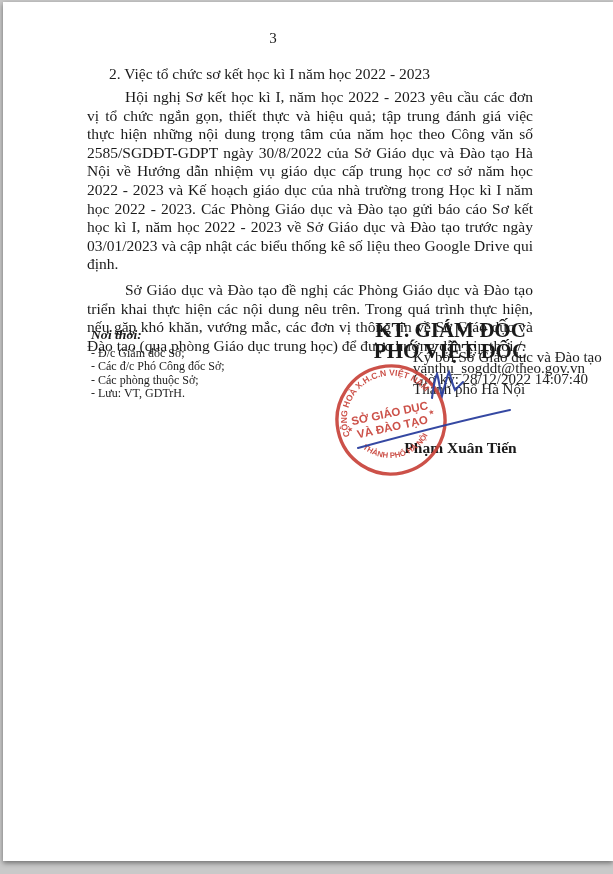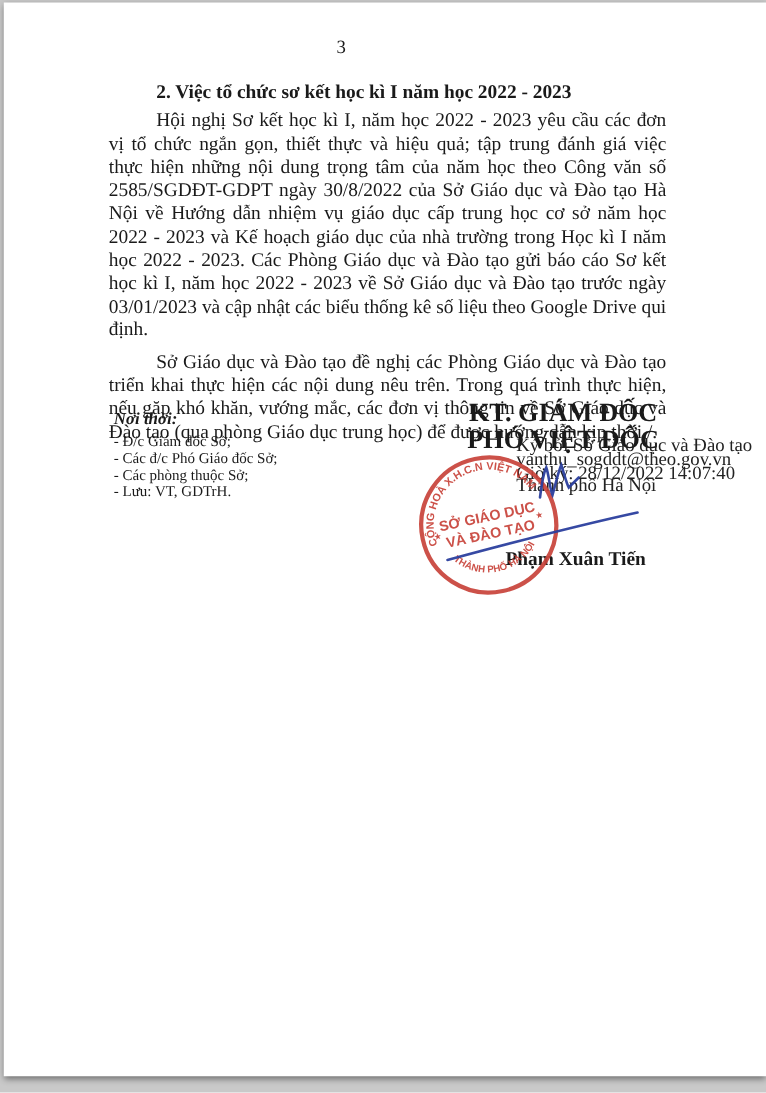--- a/index.html
+++ b/index.html
@@ -20,21 +20,21 @@
   }
   .page-number {
     position:absolute; top:28px; left:0; width:540px;
     text-align:center; font-size:15px;
   }
   .content {
     position:absolute; left:84px; top:62px; width:446px;
     font-size:15.5px; line-height:18.6px;
   }
   .heading {
-    font-weight:bold; margin-left:38px; font-size:15.5px;
+    font-weight:normal; margin-left:22px; font-size:15.5px;
     line-height:20px; margin-bottom:4px;
   }
   .para {
     text-align:justify; text-indent:38px;
   }
   .para + .para { margin-top:7px; }
 
   .recipients {
     position:absolute; left:88px; top:326px;
     font-size:12px; line-height:13.5px;
@@ -81,21 +81,21 @@
 
   <div class="content">
     <div class="heading">2. Việc tổ chức sơ kết học kì I năm học 2022 - 2023</div>
     <p class="para">Hội nghị Sơ kết học kì I, năm học 2022 - 2023 yêu cầu các đơn vị tổ chức ngắn gọn, thiết thực và hiệu quả; tập trung đánh giá việc thực hiện những nội dung trọng tâm của năm học theo Công văn số 2585/SGDĐT-GDPT ngày 30/8/2022 của Sở Giáo dục và Đào tạo Hà Nội về Hướng dẫn nhiệm vụ giáo dục cấp trung học cơ sở năm học 2022 - 2023 và Kế hoạch giáo dục của nhà trường trong Học kì I năm học 2022 - 2023. Các Phòng Giáo dục và Đào tạo gửi báo cáo Sơ kết học kì I, năm học 2022 - 2023 về Sở Giáo dục và Đào tạo trước ngày 03/01/2023 và cập nhật các biểu thống kê số liệu theo Google Drive qui định.</p>
     <p class="para">Sở Giáo dục và Đào tạo đề nghị các Phòng Giáo dục và Đào tạo triển khai thực hiện các nội dung nêu trên. Trong quá trình thực hiện, nếu gặp khó khăn, vướng mắc, các đơn vị thông tin về Sở Giáo dục và Đào tạo (qua phòng Giáo dục trung học) để được hướng dẫn kịp thời./.</p>
   </div>
 
   <div class="recipients">
     <div class="recipients-label">Nơi thời:</div>
     <div class="recipient-item"><span>- Đ/c Giám đốc Sở;</span><em></em><span></span></div>
-    <div class="recipient-item"><span>- Các đ/c Phó Giáo đốc Sở;</span><em></em><span></span></div>
+    <div class="recipient-item"><span>- Các đ/c Phó Công đốc Sở;</span><em></em><span></span></div>
     <div class="recipient-item"><span>- Các phòng thuộc Sở;</span><em></em><span></span></div>
     <div class="recipient-item"><span>- Lưu: VT, GDTrH.</span><em></em><span></span></div>
   </div>
 
   <div class="sig-title">
     <div>KT. GIÁM ĐỐC</div>
     <div>PHÓ VIỆT ĐỐC</div>
   </div>
 
   <div class="digital-sig">

